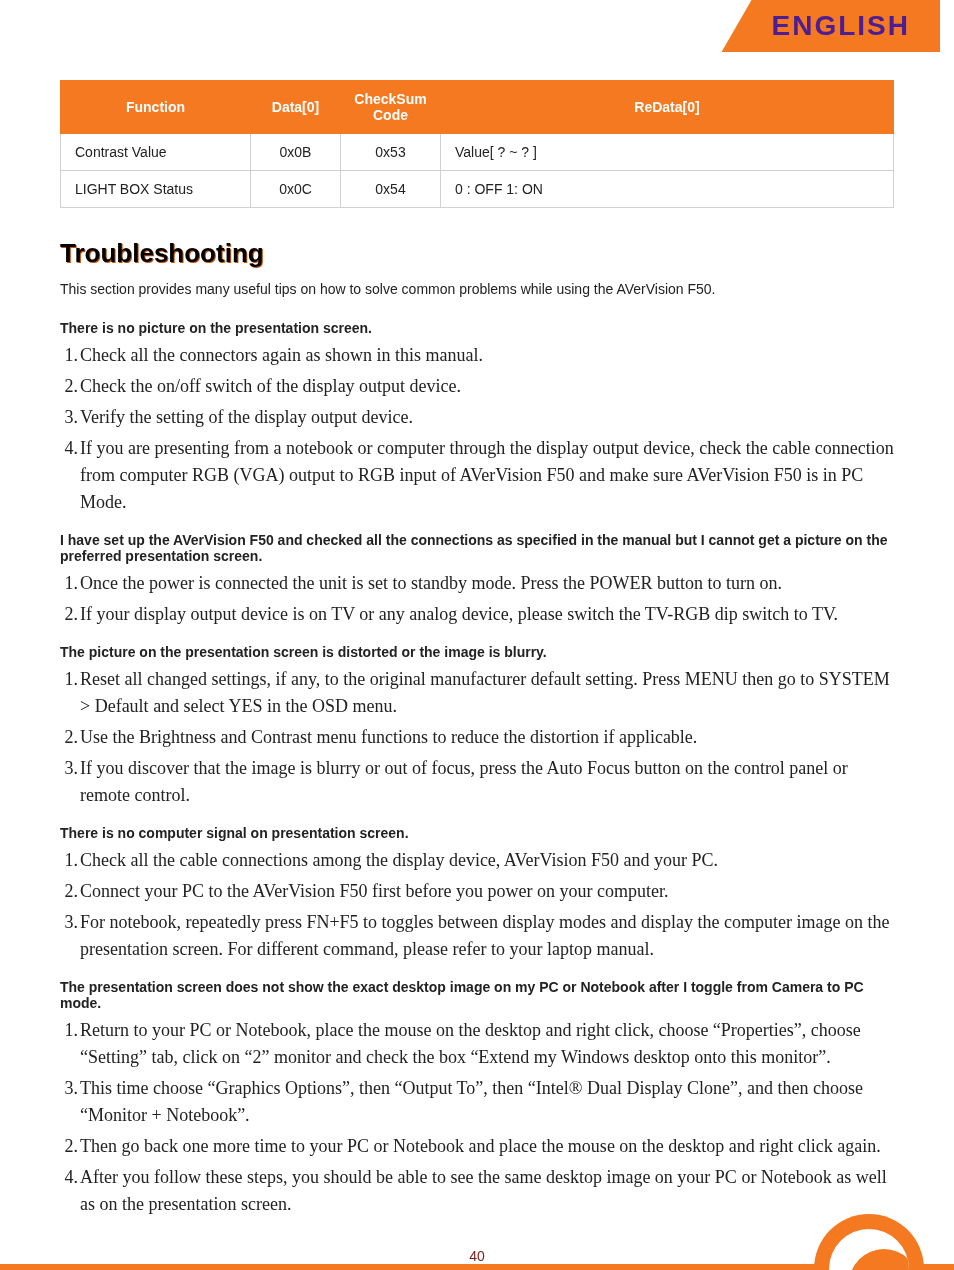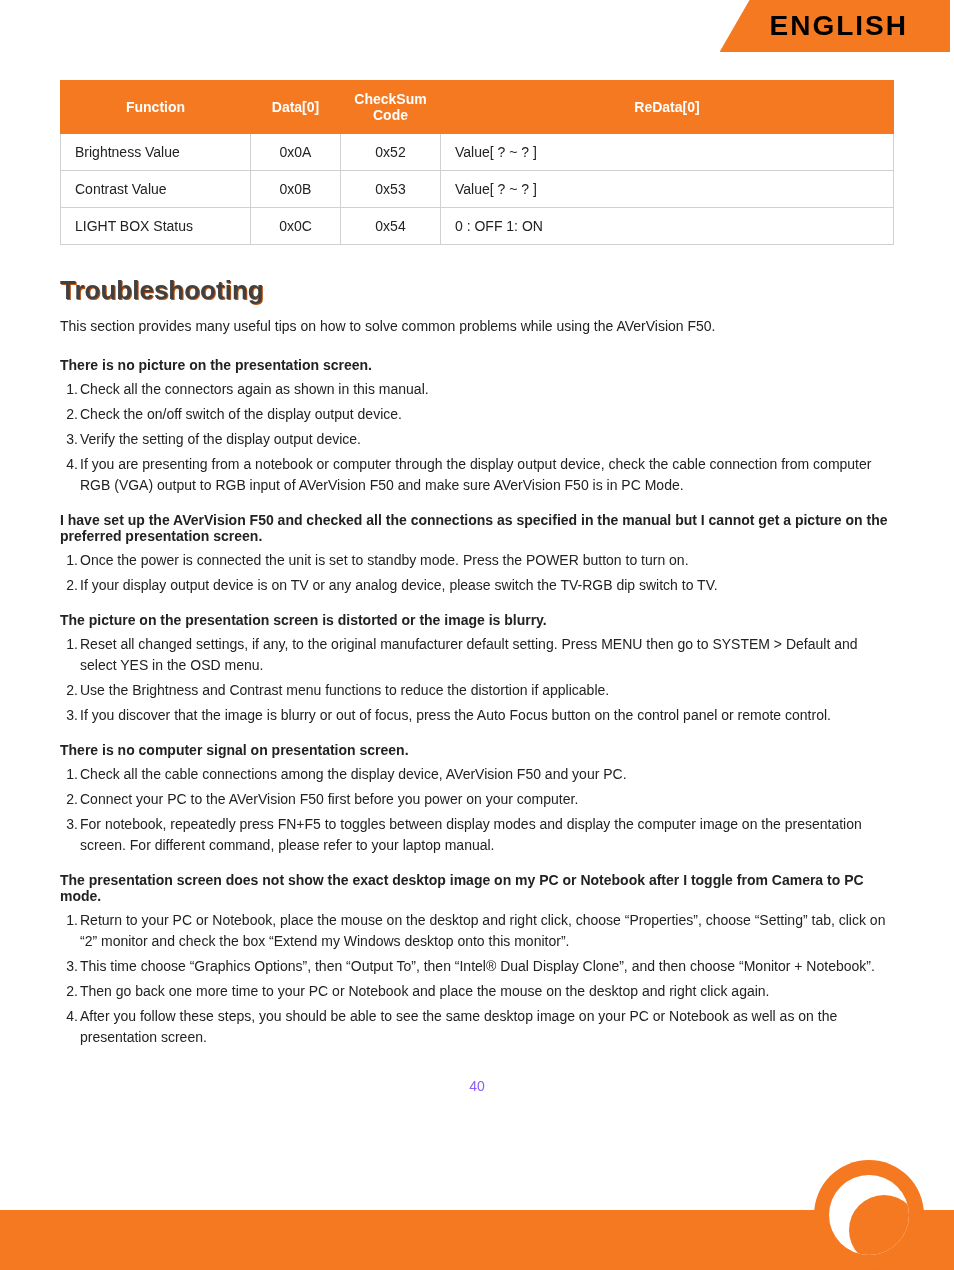--- a/index.html
+++ b/index.html
@@ -11,26 +11,26 @@
       font-size: 14px;
       color: #222;
       position: relative;
       overflow-x: hidden;
     }
 
     
     .english-banner {
       position: absolute;
       top: 0;
-      right: 4px;
-      background: #f47920;
-      color: #000000;
+      right: 14px;
+      background: #f47920;
+      color: #4c1d95;
       font-size: 28px;
       font-weight: bold;
-      padding: 10px 42px 10px 50px;
+      padding: 10px 30px 10px 50px;
       clip-path: polygon(30px 0%, 100% 0%, 100% 100%, 0% 100%);
       letter-spacing: 2px;
     }
 
     .main-content {
       padding: 80px 60px 60px 60px;
     }
 
     
     .data-table {
@@ -63,21 +63,21 @@
     .col-data { width: 90px; text-align: center; }
     .col-checksum { width: 100px; text-align: center; }
     .col-redata { width: auto; }
 
     .td-center { text-align: center; }
 
     
     .troubleshooting-heading {
       font-size: 26px;
       font-weight: bold;
-      color: #404040;
+      color: #000000;
       font-family: 'Arial Black', Arial, sans-serif;
       margin-bottom: 10px;
       
       text-shadow: 1px 1px 0 #c0500a;
     }
 
     .intro-text {
       font-size: 14px;
       margin-bottom: 20px;
       line-height: 1.5;
@@ -92,39 +92,40 @@
 
     .section-list {
       list-style: none;
       padding-left: 20px;
       margin-bottom: 8px;
     }
 
     .section-list li {
       margin-bottom: 4px;
       line-height: 1.5;
-      font-size: 14px;
+      font-size: 18px;
       padding-left: 0;
       position: relative;
+      font-family: Liberation Serif, serif;
     }
 
     .section-list li::before {
       content: attr(data-num) ".";
       position: absolute;
       left: -20px;
       width: 18px;
       text-align: right;
     }
 
     
     .page-number {
       text-align: center;
       font-size: 14px;
       margin-top: 30px;
-      color: #8b5cf6;
+      color: #7f1d1d;
     }
 
     
     .bottom-bar {
       position: absolute;
       bottom: 0;
       left: 0;
       right: 0;
       height: 60px;
       background: #f47920;
@@ -176,26 +177,20 @@
     <thead>
       <tr>
         <th class="col-function">Function</th>
         <th class="col-data td-center">Data[0]</th>
         <th class="col-checksum td-center" style="white-space: pre-line;">CheckSum
 Code</th>
         <th class="col-redata td-center">ReData[0]</th>
       </tr>
     </thead>
     <tbody id="table-body">
-    <tr>
-          <td>Brightness Value</td>
-          <td class="td-center">0x0A</td>
-          <td class="td-center">0x52</td>
-          <td>Value[ ? ~ ? ]</td>
-        </tr>
         <tr>
           <td>Contrast Value</td>
           <td class="td-center">0x0B</td>
           <td class="td-center">0x53</td>
           <td>Value[ ? ~ ? ]</td>
         </tr>
         <tr>
           <td>LIGHT BOX Status</td>
           <td class="td-center">0x0C</td>
           <td class="td-center">0x54</td>

